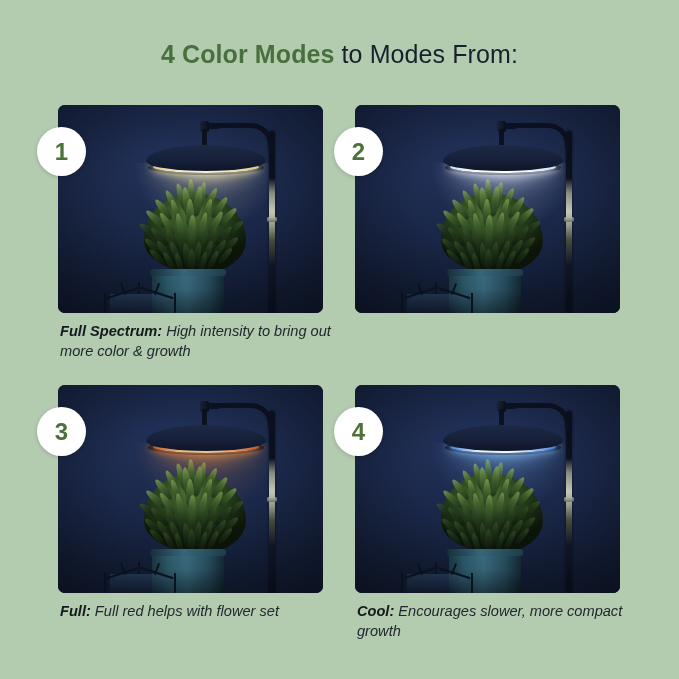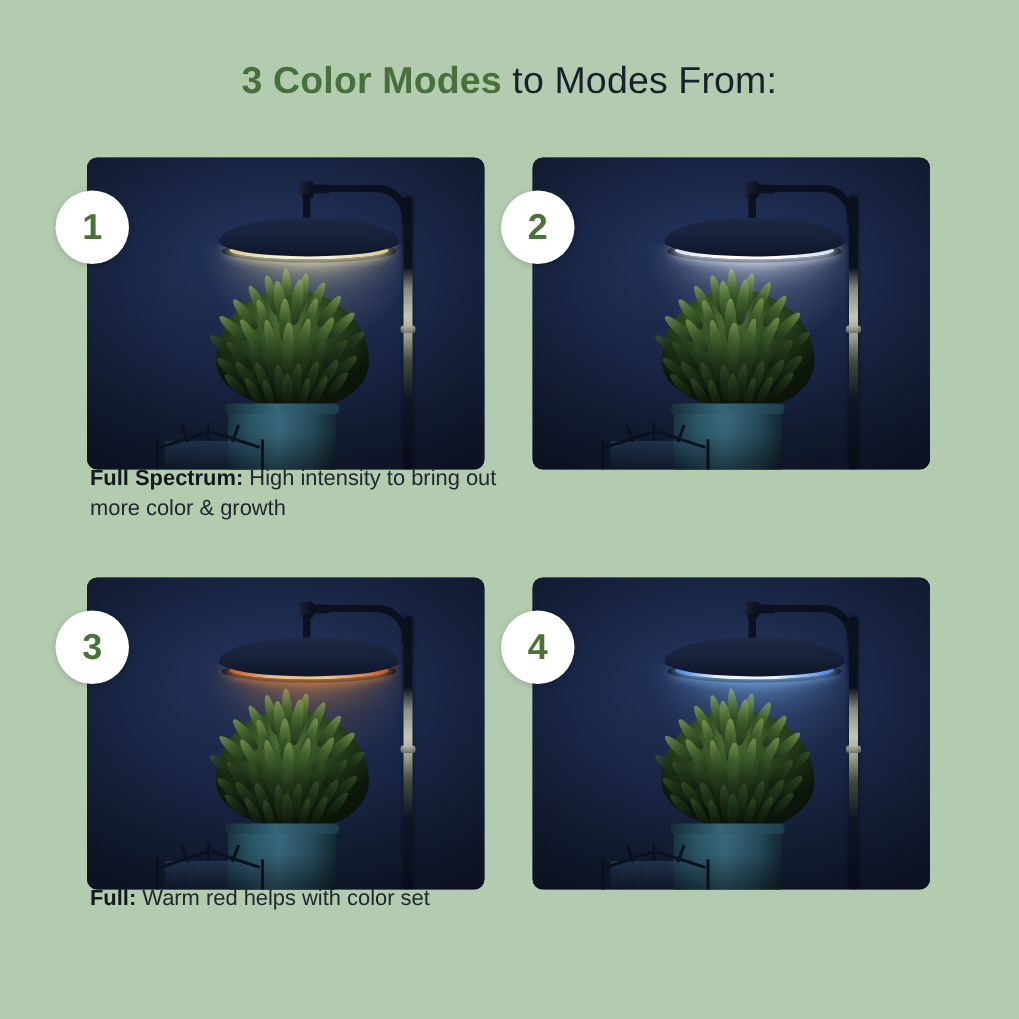--- a/index.html
+++ b/index.html
@@ -267,39 +267,40 @@
     justify-content: center;
     font-size: 24px;
     font-weight: 700;
     color: #4b7238;
     z-index: 5;
   }
 
   
   .caption {
     position: absolute;
-    top: 204px;
+    top: 216px;
     left: 2px;
     width: 272px;
     font-size: 14.6px;
     line-height: 1.38;
     color: #20282e;
+    font-style: italic;
   }
   .caption b {
     font-weight: 700;
     color: #14191d;
   }
 </style>
 </head>
 <body>
 
 <div class="page">
 
   <div class="heading">
-    <span class="accent">3 Color Modes</span><span> to Modes From:</span>
+    <span class="accent">4 Color Modes</span><span> to Modes From:</span>
   </div>
 
   <div class="grid">
 
     <div class="card c0">
       <div class="photo">
         <div class="bg"></div>
         <div class="light-cone" style="background: radial-gradient(70% 70% at 50% 0%, rgb(242, 230, 184) 0%, rgba(0, 0, 0, 0) 68%);"></div>
         <div class="plant">
             <div class="plant-mass"></div>
@@ -532,21 +533,21 @@
         <div class="shade">
           <div class="shade-halo" style="background: radial-gradient(60% 45% at 50% 58%, rgb(224, 138, 69) 0%, rgba(0, 0, 0, 0) 72%);"></div>
           <div class="shade-rim"></div>
           <div class="shade-glow" style="background: linear-gradient(to right, rgb(194, 90, 44) 0%, rgb(243, 192, 138) 28%, rgb(243, 192, 138) 62%, rgb(194, 90, 44) 100%); box-shadow: rgb(224, 138, 69) 0px 0px 8px 2px;"></div>
           <div class="shade-top"></div>
         </div>
         <div class="vignette"></div>
       </div>
       <div class="badge">3</div>
       <div class="caption">
-        <b>Full:</b><span> Warm red helps with color set</span>
+        <b>Full:</b><span> Full red helps with flower set</span>
       </div>
     </div>
 
     <div class="card c3">
       <div class="photo">
         <div class="bg"></div>
         <div class="light-cone" style="background: radial-gradient(70% 70% at 50% 0%, rgb(127, 180, 239) 0%, rgba(0, 0, 0, 0) 68%);"></div>
         <div class="plant">
             <div class="plant-mass"></div>
             <div class="leaf" style="left: 52px; top: -2px; width: 7px; height: 30px; transform: rotate(-4deg); opacity: 0.93;"></div>
@@ -614,16 +615,19 @@
         <div class="arm-drop"></div>
         <div class="shade">
           <div class="shade-halo" style="background: radial-gradient(60% 45% at 50% 58%, rgb(127, 180, 239) 0%, rgba(0, 0, 0, 0) 72%);"></div>
           <div class="shade-rim"></div>
           <div class="shade-glow" style="background: linear-gradient(to right, rgb(63, 127, 224) 0%, rgb(238, 246, 255) 28%, rgb(238, 246, 255) 62%, rgb(63, 127, 224) 100%); box-shadow: rgb(127, 180, 239) 0px 0px 8px 2px;"></div>
           <div class="shade-top"></div>
         </div>
         <div class="vignette"></div>
       </div>
       <div class="badge">4</div>
+      <div class="caption">
+        <b>Cool:</b><span> Encourages slower, more compact growth</span>
+      </div>
     </div>
 
   </div>
 </div>
 
 </body></html>

